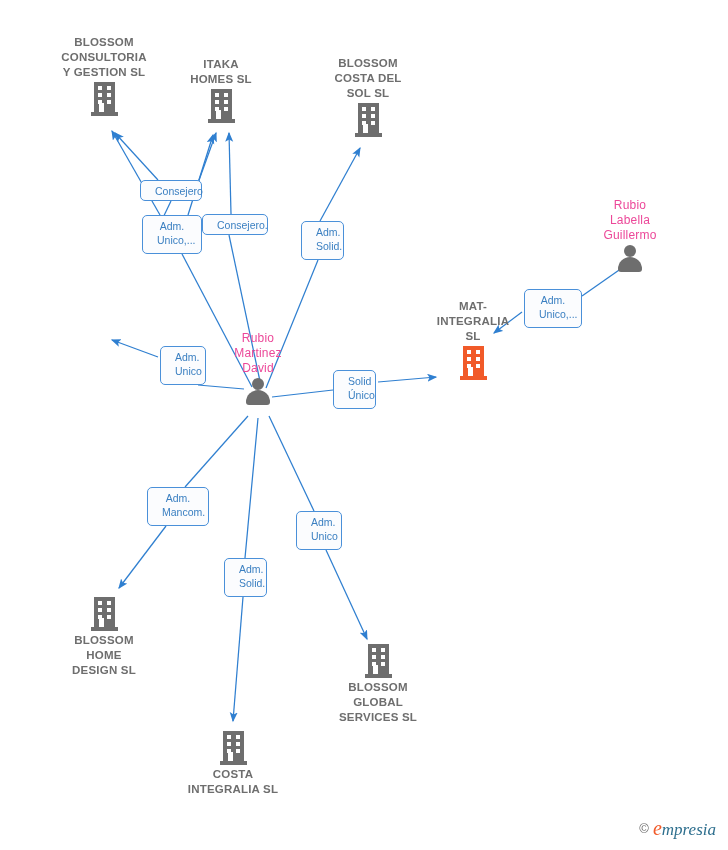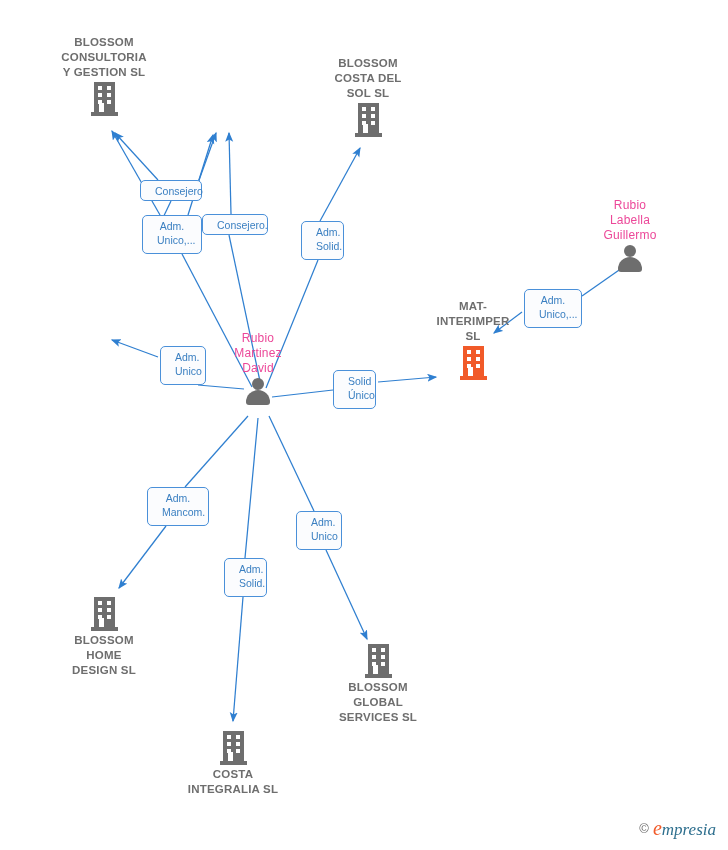--- a/index.html
+++ b/index.html
@@ -138,41 +138,55 @@
         <span class="body"></span>
         <span class="win" style="left:7px;top:4px;"></span><span class="win" style="left:16px;top:4px;"></span>
         <span class="win" style="left:7px;top:11px;"></span><span class="win" style="left:16px;top:11px;"></span>
         <span class="win" style="left:7px;top:18px;"></span><span class="win" style="left:16px;top:18px;"></span>
         <span class="door"></span>
         <span class="base"></span>
       </span>
     </span>
   </div>
 
+  <div class="node company" style="left:221px;top:57px;">
+    <span class="cap">ITAKA
+HOMES  SL</span>
+    <span class="glyph">
+      <span class="bld" style="display:inline-block;">
+        <span class="body"></span>
+        <span class="win" style="left:7px;top:4px;"></span><span class="win" style="left:16px;top:4px;"></span>
+        <span class="win" style="left:7px;top:11px;"></span><span class="win" style="left:16px;top:11px;"></span>
+        <span class="win" style="left:7px;top:18px;"></span><span class="win" style="left:16px;top:18px;"></span>
+        <span class="door"></span>
+        <span class="base"></span>
+      </span>
+    </span>
+  </div>
 
   <div class="node company" style="left:368px;top:56px;">
     <span class="cap">BLOSSOM
 COSTA DEL
 SOL  SL</span>
     <span class="glyph">
       <span class="bld" style="display:inline-block;">
         <span class="body"></span>
         <span class="win" style="left:7px;top:4px;"></span><span class="win" style="left:16px;top:4px;"></span>
         <span class="win" style="left:7px;top:11px;"></span><span class="win" style="left:16px;top:11px;"></span>
         <span class="win" style="left:7px;top:18px;"></span><span class="win" style="left:16px;top:18px;"></span>
         <span class="door"></span>
         <span class="base"></span>
       </span>
     </span>
   </div>
 
 
   <div class="node company" style="left:473px;top:299px;">
     <span class="cap">MAT-
-INTERIMPER
+INTEGRALIA
 SL</span>
     <span class="glyph">
       <span class="bld orange" style="display:inline-block;">
         <span class="body"></span>
         <span class="win" style="left:7px;top:4px;"></span><span class="win" style="left:16px;top:4px;"></span>
         <span class="win" style="left:7px;top:11px;"></span><span class="win" style="left:16px;top:11px;"></span>
         <span class="win" style="left:7px;top:18px;"></span><span class="win" style="left:16px;top:18px;"></span>
         <span class="door"></span>
         <span class="base"></span>
       </span>

